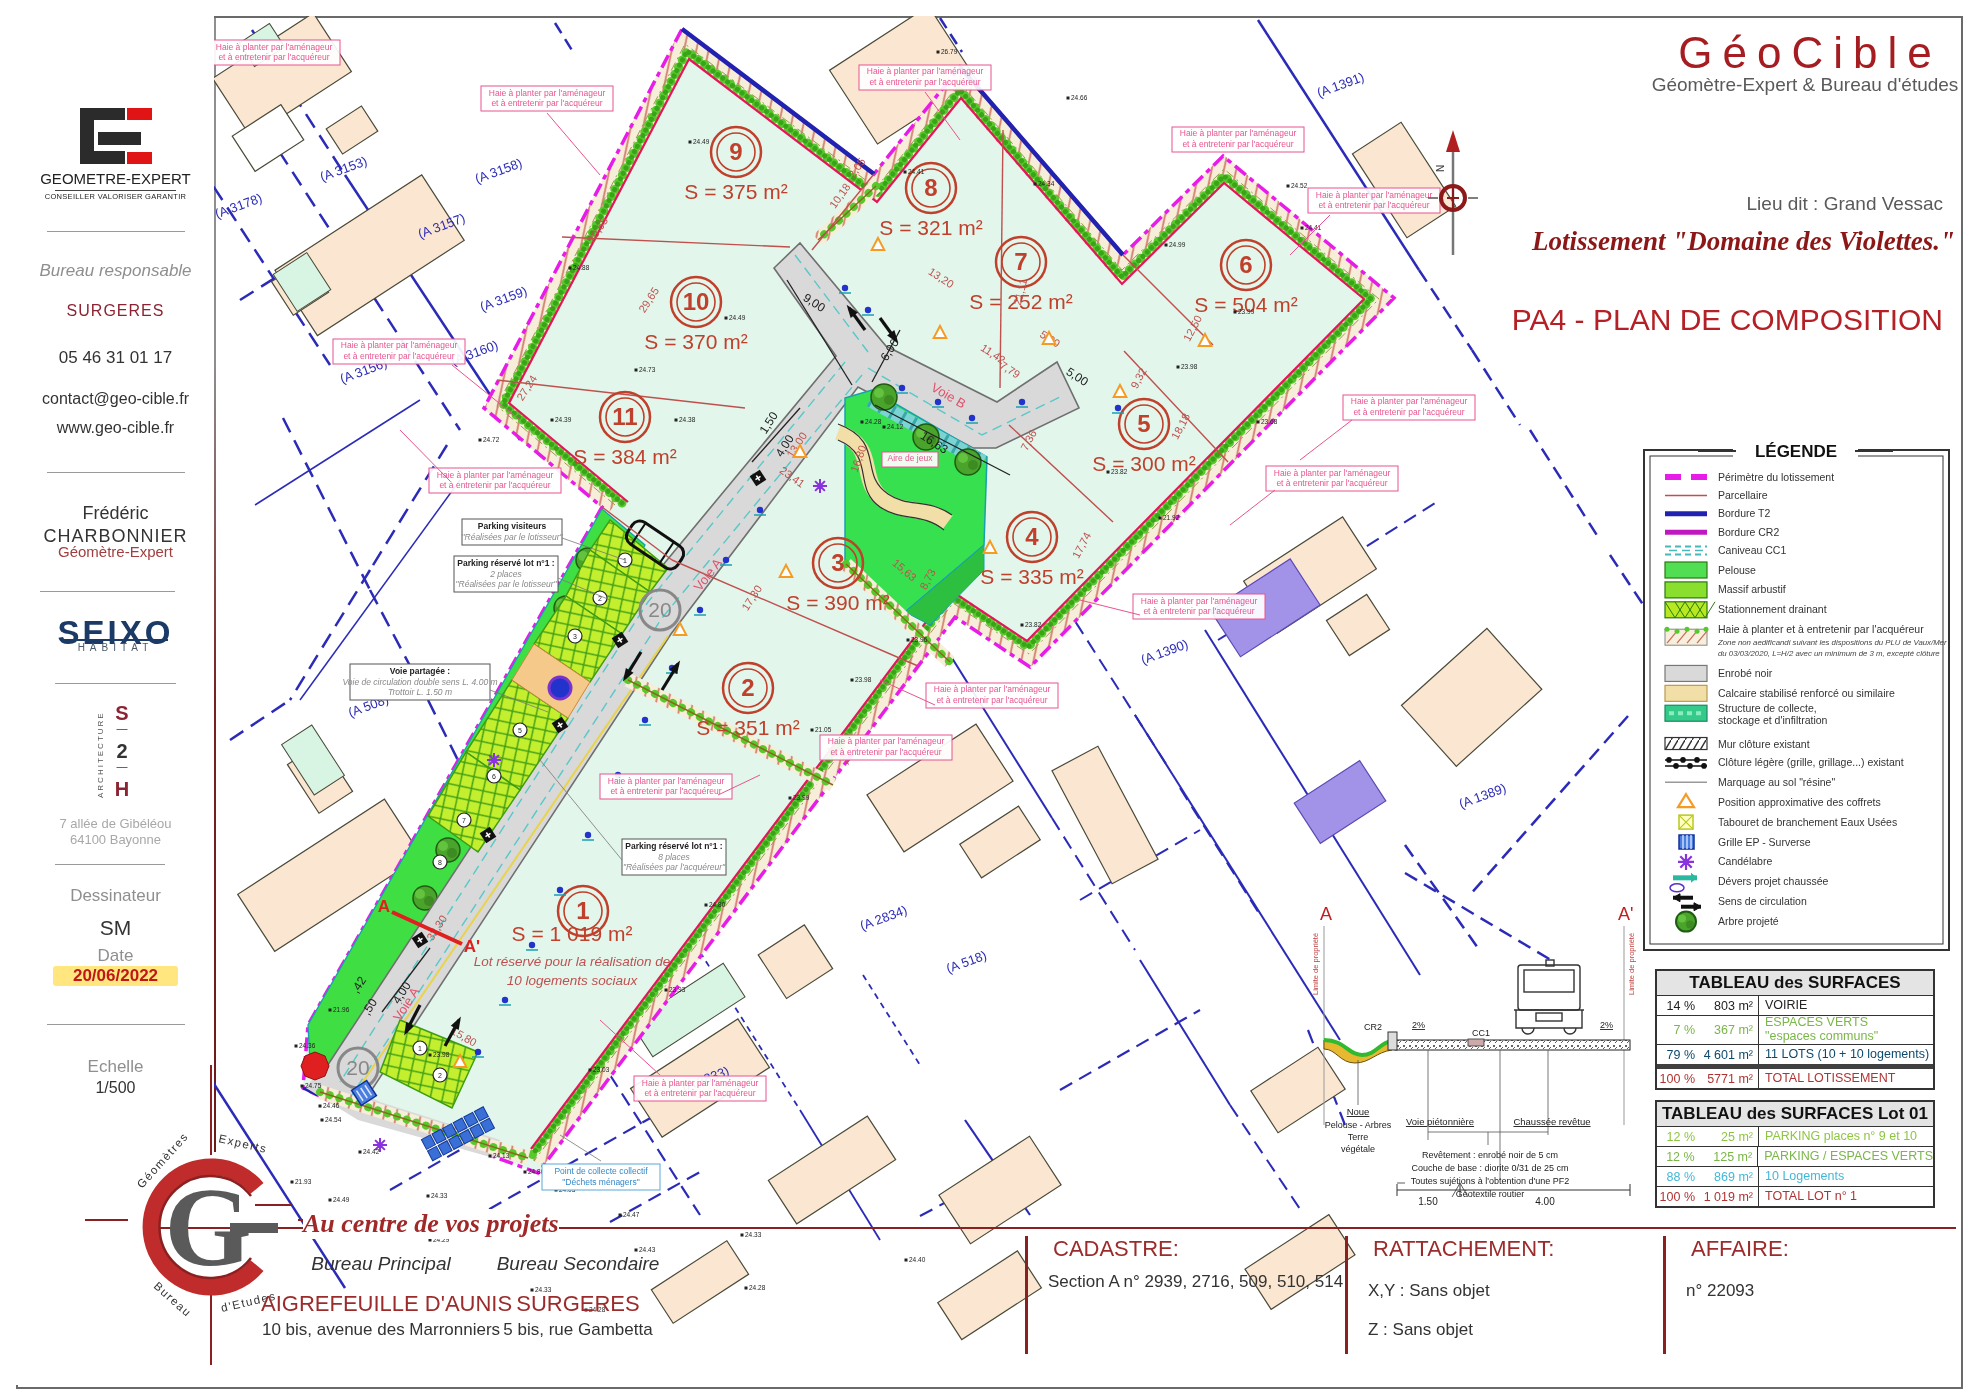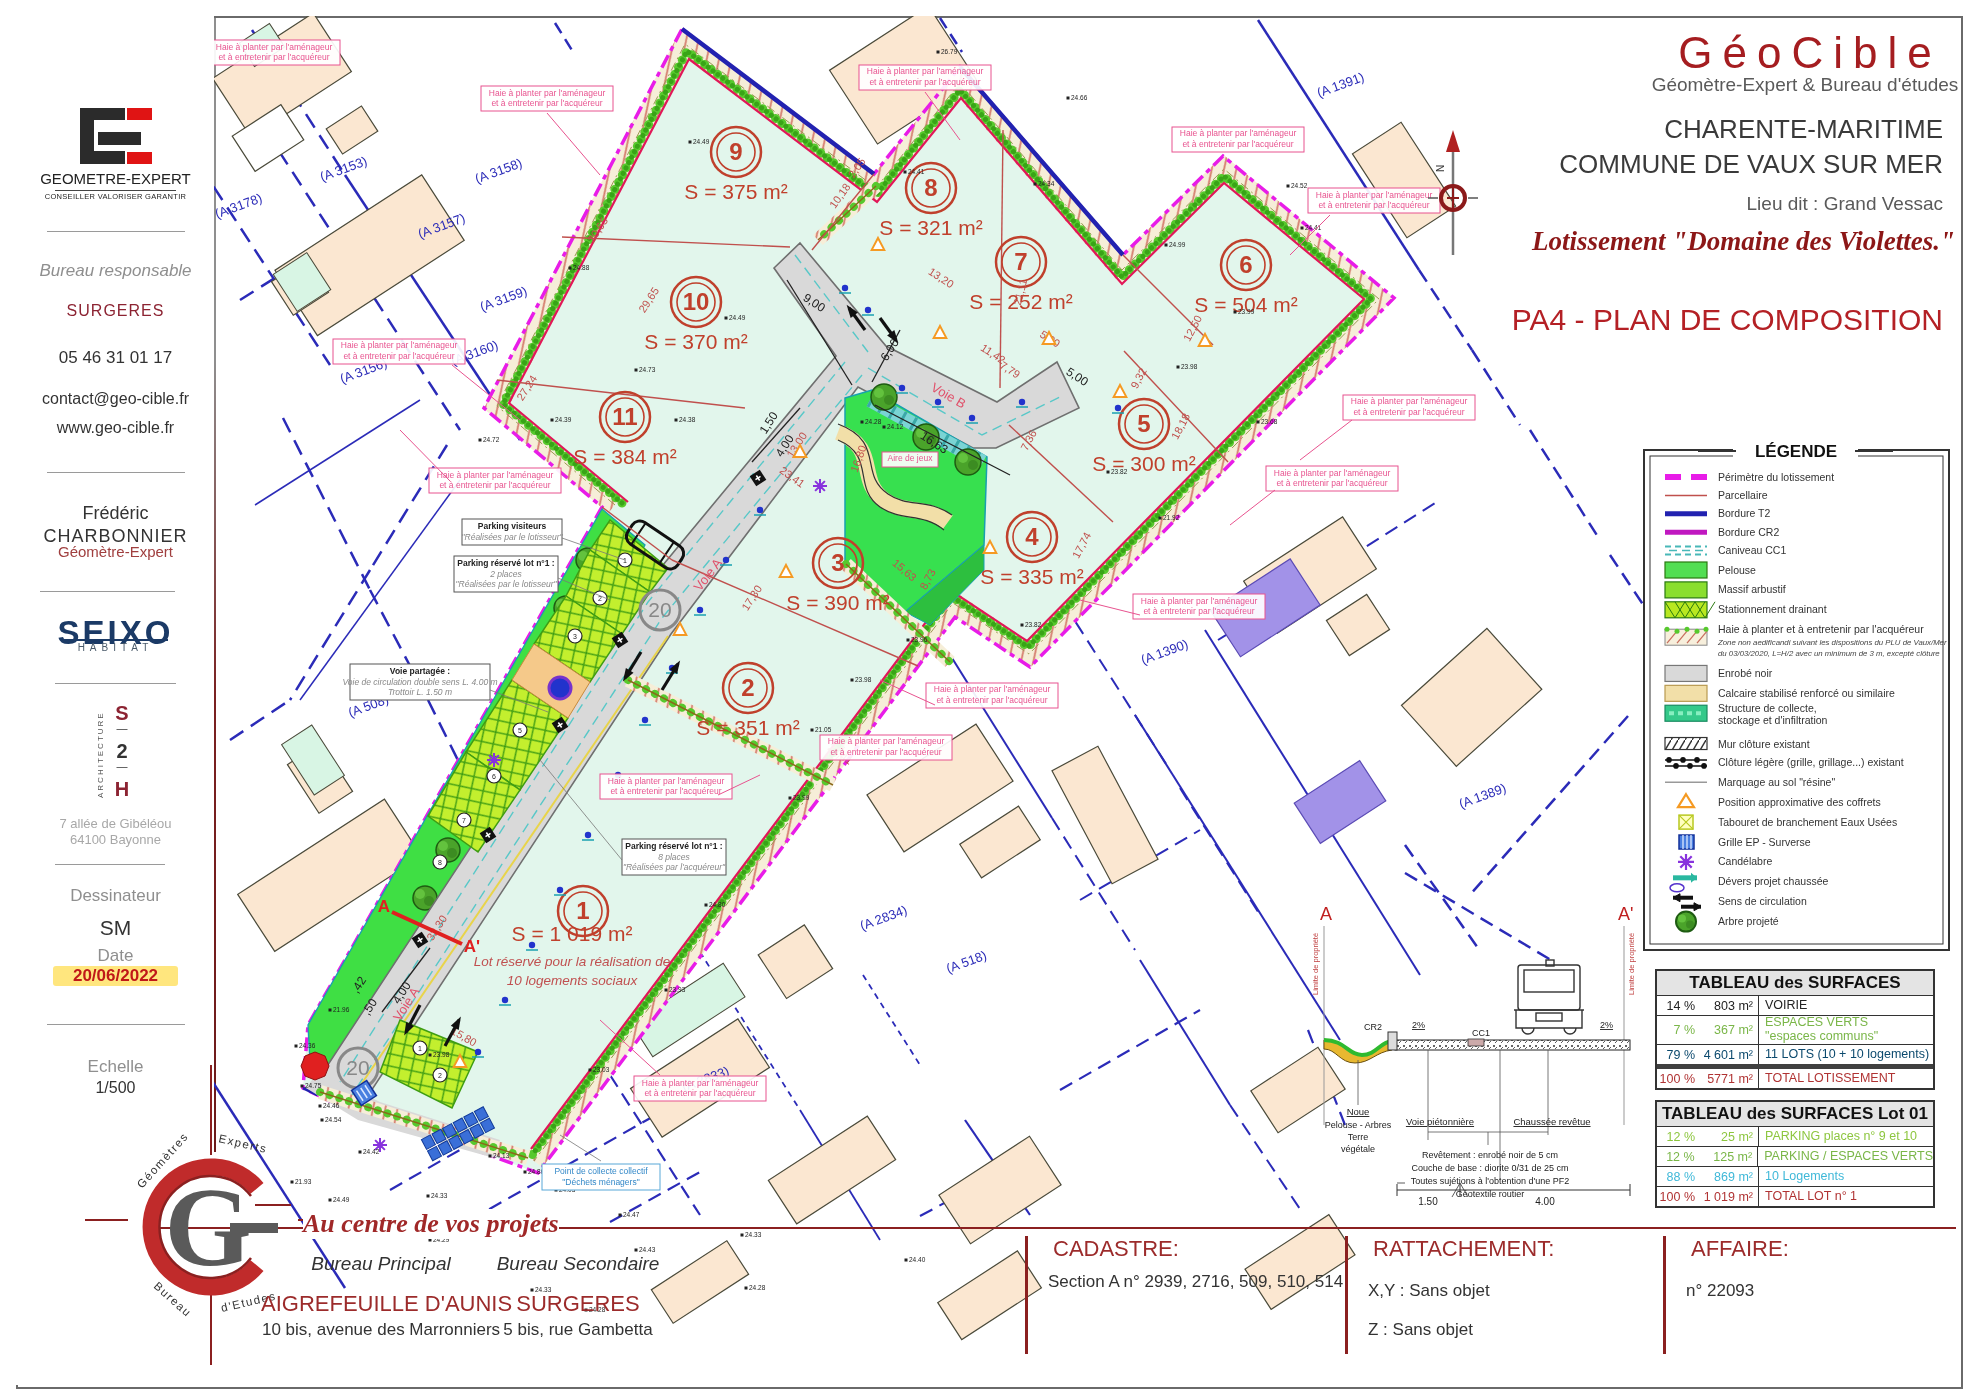--- a/index.html
+++ b/index.html
@@ -951,22 +951,20 @@
 <div class="abs ctr" style="left:16px;top:946px;width:199px;font-size:17px;color:#8f8f8f;">Date</div>
 <div class="abs ctr" style="left:53px;top:966px;width:125px;font-size:17px;color:#c01818;font-weight:bold;background:#ffe67e;border-radius:3px;">20/06/2022</div>
 <div class="hr" style="left:47px;top:1024px;width:138px;"></div>
 
 <div class="abs ctr" style="left:16px;top:1057px;width:199px;font-size:17px;color:#8f8f8f;text-align:center;">Echelle</div>
 <div class="abs ctr" style="left:16px;top:1079px;width:199px;font-size:16px;color:#333;">1/500</div>
 
 <div class="abs ctr" style="left:1615px;top:28px;width:390px;font-size:44px;color:#a51d20;letter-spacing:10px;">GéoCible</div>
 <div class="abs ctr" style="left:1610px;top:74px;width:390px;font-size:19px;color:#5a5a5a;">Géomètre-Expert &amp; Bureau d'études</div>
 
-<div class="abs" style="left:1360px;top:114px;width:583px;font-size:26px;color:#3a3a3a;text-align:right;">CHARENTE-MARITIME</div>
-<div class="abs" style="left:1360px;top:149px;width:583px;font-size:26px;color:#3a3a3a;text-align:right;">COMMUNE DE VAUX SUR MER</div>
 <div class="abs" style="left:1360px;top:193px;width:583px;font-size:19px;color:#5a5a5a;text-align:right;">Lieu dit : Grand Vessac</div>
 
 <div class="abs" style="left:1380px;top:226px;width:575px;font-size:27px;color:#8c1717;font-style:italic;font-family:'Liberation Serif',serif;text-align:right;font-weight:bold;white-space:nowrap;">Lotissement "Domaine des Violettes."</div>
 
 <div class="abs" style="left:1360px;top:303px;width:583px;font-size:30px;color:#b42025;text-align:right;">PA4 - PLAN DE COMPOSITION</div>
 
 <svg class="abs" style="left:1643px;top:440px;" width="307" height="512" viewBox="0 0 307 512">
 <rect x="1" y="10" width="305" height="500" fill="#fff" stroke="#333" stroke-width="2"></rect>
 <rect x="7" y="16" width="293" height="488" fill="none" stroke="#333" stroke-width="1"></rect>
 <rect x="90" y="0" width="125" height="22" fill="#fff"></rect>

